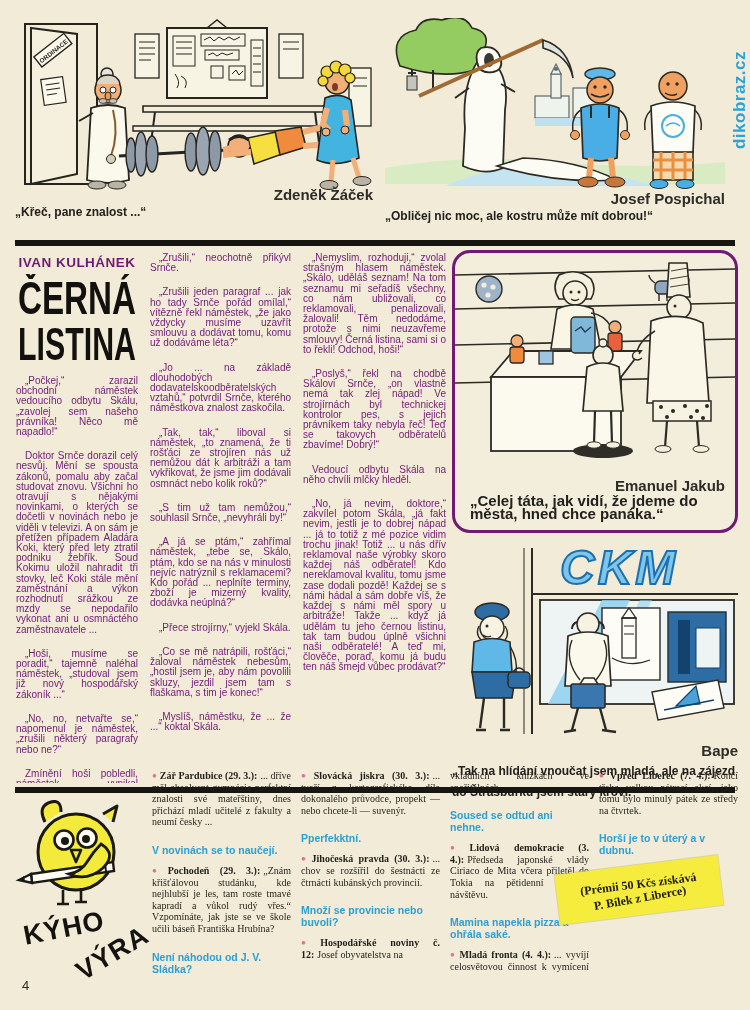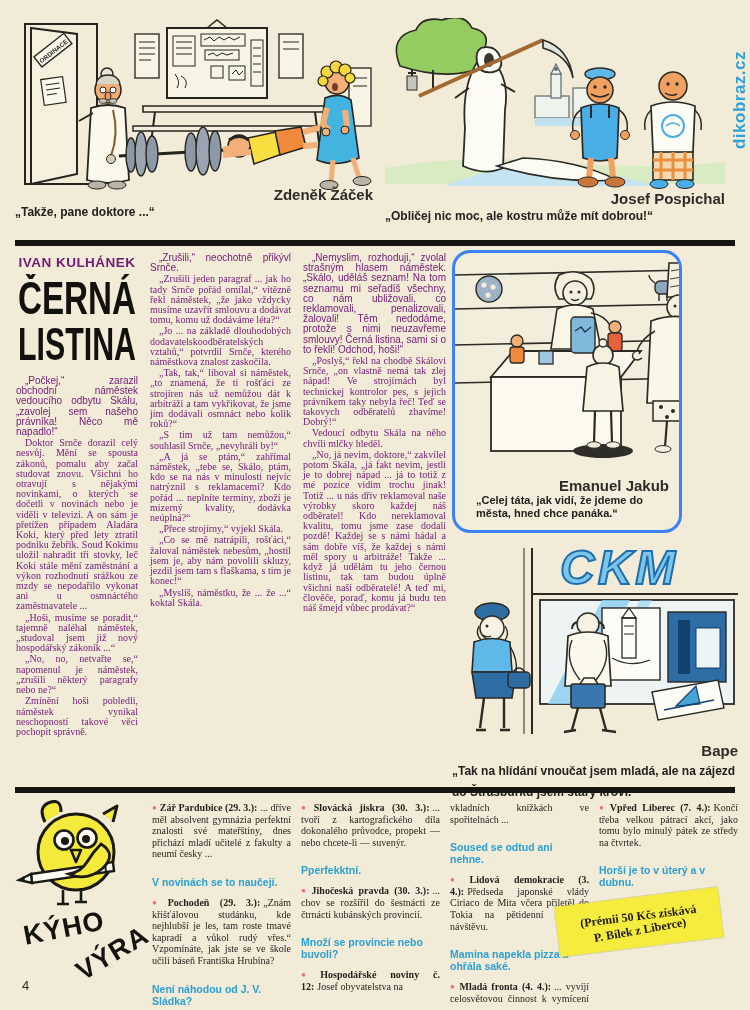--- a/index.html
+++ b/index.html
@@ -21,39 +21,39 @@
   #rule1{top:240px;} #rule2{top:787px;}
 
   
   .article{position:absolute;left:16px;top:253px;width:430px;height:530px;display:flex;gap:12px;overflow:hidden;}
   .acol{color:#701a75;}
   #acol1{width:124px;} #acol2{width:144px;} #acol3{width:146px;}
   .byline{font-size:13.5px;font-weight:700;letter-spacing:.5px;text-align:center;white-space:nowrap;margin:2px 0 4px 0;}
   .title-svg{display:block;margin:0 auto 8px auto;}
   .title-svg text{font-family:"Liberation Sans",sans-serif;font-weight:800;font-size:46px;fill:#12110e;}
   .ap{font-size:10px;line-height:10.2px;text-align:justify;margin:0;text-indent:9px;}
-  .ap+.ap{margin-top:1px;font-family:Liberation Serif, serif;}
+  .ap+.ap{margin-top:14px;}
 
   
-  #cartoon3{position:absolute;left:452px;top:250px;width:230px;height:283px;border:3px solid #3b82f6;
+  #cartoon3{position:absolute;left:452px;top:250px;width:286px;height:283px;border:3px solid #701a75;
     border-radius:18px;background:#f3eedb;box-sizing:border-box;overflow:hidden;}
   #cartoon3 .sig{margin:-2px 10px 0 0;}
-  #cartoon3 .cap{font-size:11px;margin:0 21px;line-height:13px;}
+  #cartoon3 .cap{font-size:15px;margin:0 15px;line-height:13px;}
   #cartoon4{position:absolute;left:452px;top:542px;width:286px;}
   #cartoon4 .cap{font-size:12px;line-height:21px;}
 
   
   .owl-area{position:absolute;left:15px;top:800px;width:132px;height:205px;}
   .kyho{position:absolute;left:8px;top:113px;font-weight:900;font-size:27px;color:#15130f;
     transform:rotate(-11deg);letter-spacing:1px;}
   .vyra{position:absolute;left:58px;top:138px;font-weight:900;font-size:27px;color:#15130f;
     transform:rotate(-31deg);letter-spacing:1px;}
   .pagenum{position:absolute;left:7px;top:178px;font-size:13px;color:#2c2a26;}
 
-  .briefs{position:absolute;left:152px;top:802px;width:586px;height:204px;display:flex;gap:10px;overflow:hidden;}
+  .briefs{position:absolute;left:152px;top:770px;width:586px;height:204px;display:flex;gap:10px;overflow:hidden;}
   .bcol{width:139px;font-family:"Liberation Serif",serif;font-size:10px;line-height:11.6px;color:#211f1a;}
   .brief{margin:0 0 9px 0;text-align:justify;}
   .bullet{color:#ea6a94;font-size:8px;vertical-align:1px;margin-right:3px;}
   .src{font-weight:700;margin-right:3px;}
   .comment{display:block;color:#2ba0d5;font-family:"Liberation Sans",sans-serif;font-weight:700;
     font-size:10.5px;line-height:12px;text-align:left;margin-top:16px;}
   .prize{width:152px;margin:6px 0 0 -42px;background:#f6ec3d;padding:12px 6px 10px 6px;
     transform:rotate(-7deg);font-family:"Liberation Serif",serif;font-weight:700;font-size:12px;
     color:#1c1a15;text-align:center;line-height:14px;box-shadow:0 0 0 1px rgba(190,180,60,.4);}
   .prize .l2{display:block;transform:rotate(-3deg);}
@@ -160,21 +160,21 @@
       <ellipse cx="320" cy="69" rx="3" ry="4" fill="#7a3c28"></ellipse>
       <path d="M310,80 q14,-6 26,2 l8,58 q-24,10 -42,2 z" fill="#43b3e0" stroke="#26241f" stroke-width="1.6"></path>
       <path d="M312,90 l-4,16 l6,6 M330,92 l2,16" stroke="#f2b078" stroke-width="6" fill="none"></path>
       <circle cx="311" cy="114" r="4" fill="#f2b078" stroke="#26241f" stroke-width="1"></circle>
       <circle cx="330" cy="112" r="4" fill="#f2b078" stroke="#26241f" stroke-width="1"></circle>
       <path d="M318,142 l-2,22 M338,140 l6,20" stroke="#f2b078" stroke-width="5" fill="none"></path>
       <ellipse cx="314" cy="167" rx="9" ry="4.5" fill="#b9b4a6" stroke="#26241f"></ellipse>
       <ellipse cx="347" cy="163" rx="9" ry="4.5" fill="#b9b4a6" stroke="#26241f"></ellipse>
     </svg>
     <div class="sig">Zdeněk Žáček</div>
-    <div class="cap">„Takže, pane doktore ...“</div>
+    <div class="cap">„Křeč, pane znalost ...“</div>
   </div>
 
   <div class="cartoon-top" id="cartoon2">
     <svg width="340" height="172" viewBox="0 0 340 172">
       <path d="M0,150 q80,-14 170,-6 q90,8 170,0 l0,22 l-340,0 z" fill="#d8ebc3"></path>
       <path d="M60,168 q60,-26 120,-18 q60,8 90,18 z" fill="#c4e4f2"></path>
 
       <path d="M15,48 q-12,-30 16,-36 q6,-14 26,-10 q22,-8 30,8 q20,4 12,22 q8,16 -10,20 q-30,10 -74,-4 z" fill="#95cc62" stroke="#2b2a24" stroke-width="1.6"></path>
       <line x1="48" y1="52" x2="48" y2="72" stroke="#2b2a24" stroke-width="2"></line>
       <rect x="22" y="58" width="10" height="14" fill="#c2c6bd" stroke="#2b2a24"></rect>

